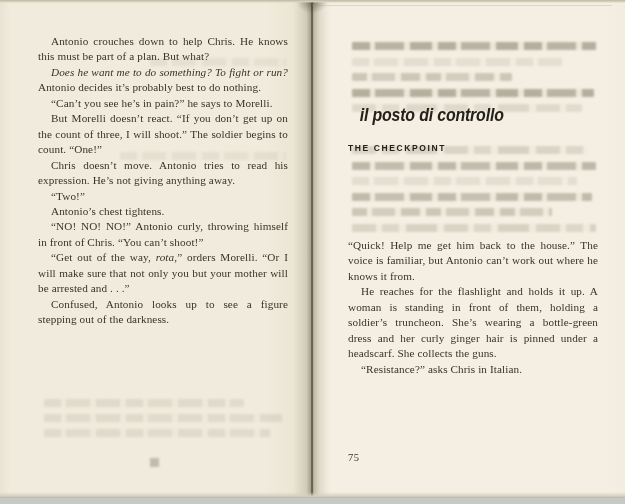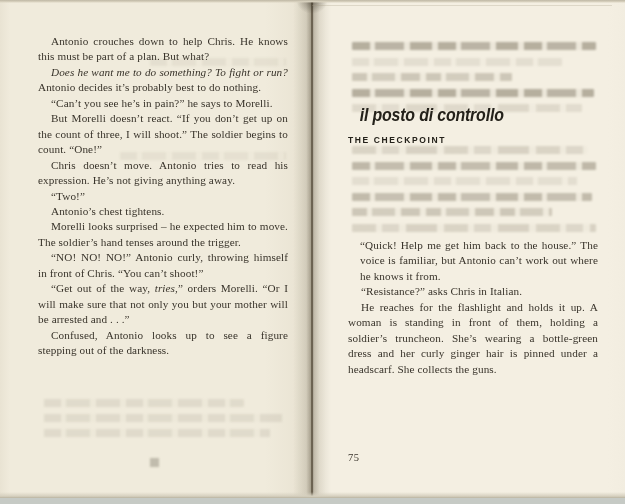--- a/index.html
+++ b/index.html
@@ -29,28 +29,28 @@
   .gutter-line{position:absolute;left:311px;top:0;width:2px;height:498px;background:#5f5644;opacity:.75;}
   .gutter-top-shadow{position:absolute;left:296px;top:0;width:32px;height:14px;
     background:radial-gradient(ellipse at 50% 0,rgba(40,34,22,.45) 0,rgba(40,34,22,0) 70%);}
 
   
   .textblock{position:absolute;color:#38332a;font-size:11.2px;line-height:15.45px;
     text-align:justify;letter-spacing:.1px;}
   .textblock p{margin:0;text-indent:13px;}
   .tb-left{left:38px;top:34px;width:250px;}
   .tb-right{left:348px;top:238px;width:250px;}
-  .tb-right p:first-child{text-indent:0;margin-left:12px;}
+  .tb-right p:first-child{text-indent:0;}
 
   
   .chapter{position:absolute;left:348px;top:104px;width:250px;text-align:left;color:#24211a;}
   .chapter .it{display:inline-block;font-family:"Liberation Sans","DejaVu Sans",sans-serif;
     font-weight:bold;font-style:italic;font-size:18.5px;transform:scaleX(.86);transform-origin:50% 50%;
     letter-spacing:-.2px;}
-  .chapter .en{margin-top:9px;font-family:"Liberation Sans","DejaVu Sans",sans-serif;
+  .chapter .en{margin-top:17px;font-family:"Liberation Sans","DejaVu Sans",sans-serif;
     font-weight:bold;font-size:8.5px;letter-spacing:1.6px;}
 
   
   .folio{position:absolute;left:348px;top:452px;width:250px;text-align:left;
     font-size:10.5px;color:#3a352c;letter-spacing:.5px;}
   .folio-ghost{position:absolute;left:150px;top:458px;width:9px;height:9px;
     background:rgba(135,130,115,.45);filter:blur(1px);}
 
   
   .ghost{position:absolute;height:8px;filter:blur(1.1px);border-radius:1px;}
@@ -88,35 +88,34 @@
   <div class="folio-ghost"></div>
 
   <div class="textblock tb-left">
       <p><span>Antonio crouches down to help Chris. He knows this must be part of a plan. But what?</span></p>
       <p><i>Does he want me to do something? To fight or run?</i><span> Antonio decides it’s probably best to do nothing.</span></p>
       <p><span>“Can’t you see he’s in pain?” he says to Morelli.</span></p>
       <p><span>But Morelli doesn’t react. “If you don’t get up on the count of three, I will shoot.” The soldier begins to count. “One!”</span></p>
       <p><span>Chris doesn’t move. Antonio tries to read his expression. He’s not giving anything away.</span></p>
       <p><span>“Two!”</span></p>
       <p><span>Antonio’s chest tightens.</span></p>
-      <p><span>Morelli looks surprised – he expected him to move. The soldier’s hand tenses around the trigger.</span></p>
       <p><span>“NO! NO! NO!” Antonio curly, throwing himself in front of Chris. “You can’t shoot!”</span></p>
-      <p><span>“Get out of the way, </span><i>tries</i><span>,” orders Morelli. “Or I will make sure that not only you but your mother will be arrested and . . .”</span></p>
+      <p><span>“Get out of the way, </span><i>rota</i><span>,” orders Morelli. “Or I will make sure that not only you but your mother will be arrested and . . .”</span></p>
       <p><span>Confused, Antonio looks up to see a figure stepping out of the darkness.</span></p>
     </div>
 
   <div class="chapter">
     <div class="it">il posto di controllo</div>
     <div class="en">THE CHECKPOINT</div>
   </div>
 
   <div class="textblock tb-right">
       <p><span>“Quick! Help me get him back to the house.” The voice is familiar, but Antonio can’t work out where he knows it from.</span></p>
+      <p><span>He reaches for the flashlight and holds it up. A woman is standing in front of them, holding a soldier’s truncheon. She’s wearing a bottle-green dress and her curly ginger hair is pinned under a headscarf. She collects the guns.</span></p>
       <p><span>“Resistance?” asks Chris in Italian.</span></p>
-      <p><span>He reaches for the flashlight and holds it up. A woman is standing in front of them, holding a soldier’s truncheon. She’s wearing a bottle-green dress and her curly ginger hair is pinned under a headscarf. She collects the guns.</span></p>
     </div>
 
   <div class="folio">75</div>
 
   <div class="gutter"></div>
   <div class="gutter-line"></div>
   <div class="gutter-top-shadow"></div>
   <div class="edge-top"></div>
   <div class="edge-top2"></div>
   <div class="edge-bottom-paper"></div>

